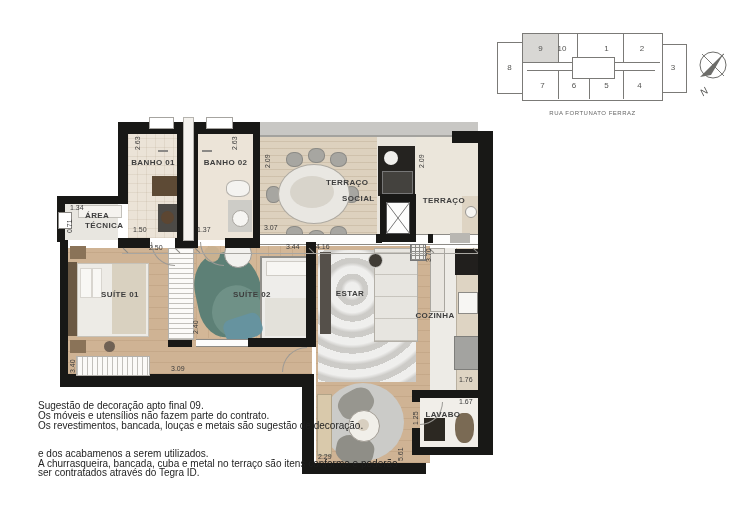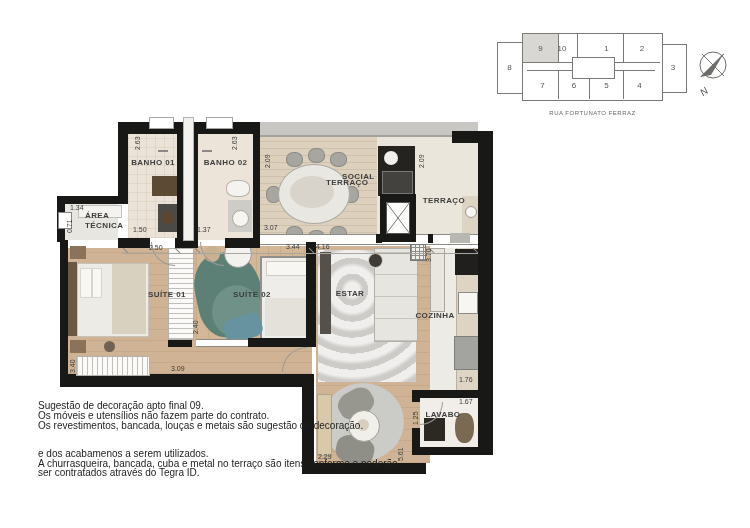--- a/index.html
+++ b/index.html
@@ -164,25 +164,25 @@
   <div class="fix" style="left:122px;top:250px;width:7px;height:1px;background:#8b8984;transform:rotate(45deg);z-index:5;"></div>
   <div class="fix" style="left:174px;top:250px;width:7px;height:1px;background:#8b8984;transform:rotate(45deg);z-index:5;"></div>
   <div class="fix" style="left:194px;top:250px;width:7px;height:1px;background:#8b8984;transform:rotate(45deg);z-index:5;"></div>
   <div class="fix" style="left:308px;top:250px;width:7px;height:1px;background:#8b8984;transform:rotate(45deg);z-index:5;"></div>
   <div class="fix" style="left:428px;top:250px;width:7px;height:1px;background:#8b8984;transform:rotate(45deg);z-index:5;"></div>
   <div class="fix" style="left:472px;top:250px;width:7px;height:1px;background:#8b8984;transform:rotate(45deg);z-index:5;"></div>
 
   <div class="rl ctr" style="left:129px;top:158px;width:48px;">BANHO 01</div>
   <div class="rl ctr" style="left:198px;top:158px;width:55px;">BANHO 02</div>
   <div class="rl" style="left:326px;top:178px;">TERRAÇO</div>
-  <div class="rl" style="left:326px;top:172px;padding-left:16px;">SOCIAL</div>
+  <div class="rl" style="left:326px;top:194px;padding-left:16px;">SOCIAL</div>
   <div class="rl ctr" style="left:414px;top:196px;width:60px;">TERRAÇO</div>
   <div class="rl" style="left:85px;top:211px;">ÁREA</div>
   <div class="rl" style="left:85px;top:221px;">TÉCNICA</div>
-  <div class="rl ctr" style="left:78px;top:290px;width:84px;padding-left:47px;">SUÍTE 01</div>
+  <div class="rl ctr" style="left:78px;top:290px;width:84px;">SUÍTE 01</div>
   <div class="rl ctr" style="left:196px;top:290px;width:80px;padding-left:16px;">SUÍTE 02</div>
   <div class="rl ctr" style="left:318px;top:289px;width:64px;">ESTAR</div>
   <div class="rl ctr" style="left:409px;top:311px;width:52px;">COZINHA</div>
   <div class="rl ctr" style="left:417px;top:410px;width:52px;">LAVABO</div>
 
   <span class="dim dimv" style="left:134px;top:150px;">2.63</span>
   <span class="dim dimv" style="left:231px;top:150px;">2.63</span>
   <span class="dim" style="left:133px;top:226px;">1.50</span>
   <span class="dim" style="left:197px;top:226px;">1.37</span>
   <span class="dim dimv" style="left:264px;top:168px;">2.09</span>

